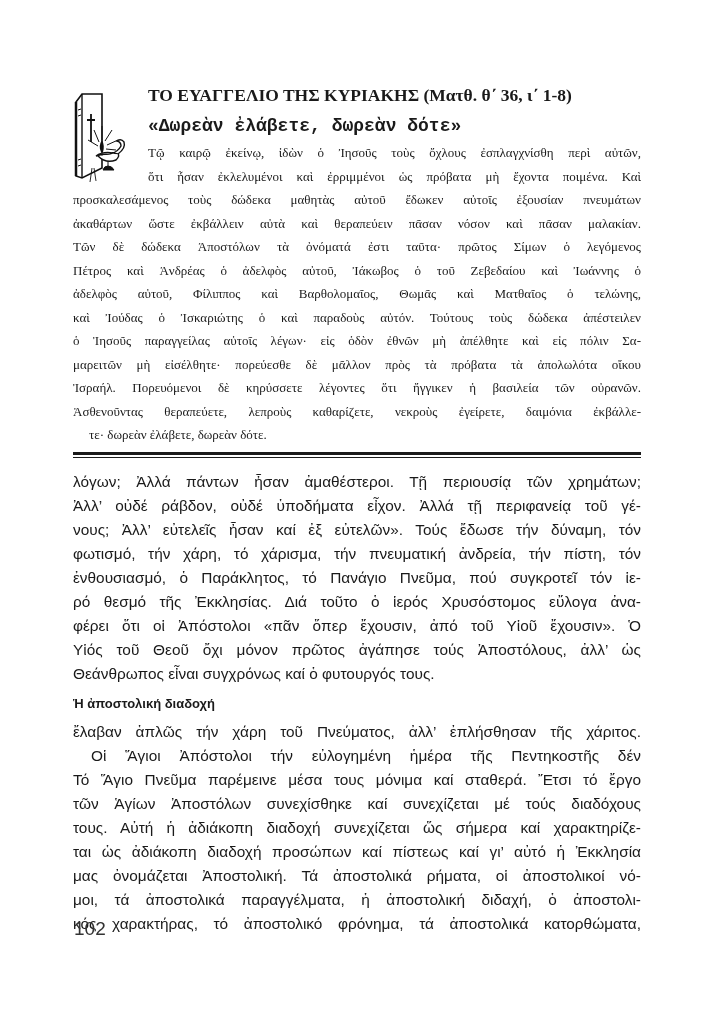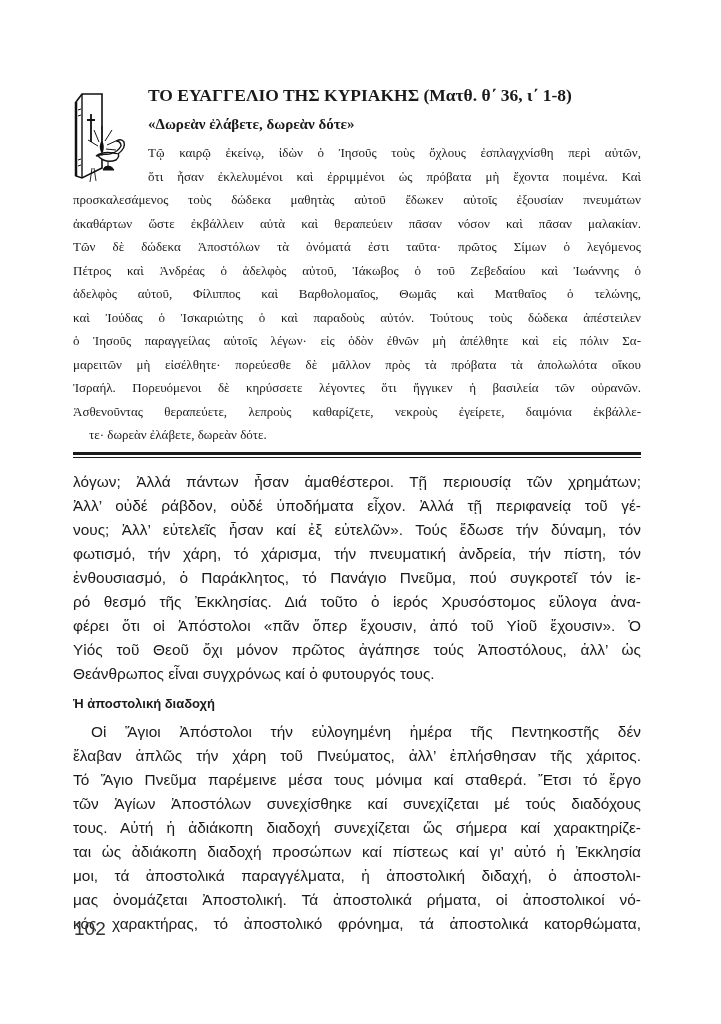--- a/index.html
+++ b/index.html
@@ -1,20 +1,20 @@
 <!DOCTYPE html>
 <html><head>
 <meta charset="utf-8">
 <style>
   html, body { margin: 0; padding: 0; background: #ffffff; }
   body { width: 721px; height: 1024px; position: relative; overflow: hidden; color: #1a1a1a; }
   .page { position: absolute; left: 0; top: 0; width: 721px; height: 834px; }
   .icon { position: absolute; left: 72px; top: 90px; width: 62px; height: 92px; }
   .title { position: absolute; left: 148px; top: 85px; font-family: "Liberation Serif", serif; font-weight: bold; font-size: 17.5px; white-space: nowrap; letter-spacing: 0px; }
-  .subtitle { position: absolute; left: 148px; top: 116px; font-family: Liberation Serif, serif; font-weight: bold; font-size: 15px; white-space: nowrap; }
+  .subtitle { position: absolute; left: 148px; top: 116px; font-family: Liberation Mono, monospace; font-weight: bold; font-size: 18px; white-space: nowrap; }
   .gospel { position: absolute; left: 73px; top: 141px; width: 568px; font-family: "Liberation Serif", serif; font-size: 13px; line-height: 23.5px; }
   .gospel .gl { display: block; white-space: nowrap; text-align: justify; text-align-last: justify; }
   .gospel .gl.indent { margin-left: 75px; }
   .gospel .gl.last { text-align-last: left; margin-left: 16px; }
   .rule { position: absolute; left: 73px; width: 568px; top: 452px; }
   .rule .thick { height: 3px; background: #1a1a1a; }
   .rule .thin { height: 1px; background: #1a1a1a; margin-top: 2px; }
   .body { position: absolute; left: 73px; top: 470px; width: 568px; font-family: "Liberation Sans", sans-serif; font-size: 15.4px; line-height: 24px; }
   .body .bl { display: block; white-space: nowrap; text-align: justify; text-align-last: justify; }
   .body .bl.last { text-align-last: left; }
@@ -79,25 +79,25 @@
     <span class="bl">νους; Ἀλλ’ εὐτελεῖς ἦσαν καί ἐξ εὐτελῶν». Τούς ἔδωσε τήν δύναμη, τόν</span>
     <span class="bl">φωτισμό, τήν χάρη, τό χάρισμα, τήν πνευματική ἀνδρεία, τήν πίστη, τόν</span>
     <span class="bl">ἐνθουσιασμό, ὁ Παράκλητος, τό Πανάγιο Πνεῦμα, πού συγκροτεῖ τόν ἱε-</span>
     <span class="bl">ρό θεσμό τῆς Ἐκκλησίας. Διά τοῦτο ὁ ἱερός Χρυσόστομος εὔλογα ἀνα-</span>
     <span class="bl">φέρει ὅτι οἱ Ἀπόστολοι «πᾶν ὅπερ ἔχουσιν, ἀπό τοῦ Υἱοῦ ἔχουσιν». Ὁ</span>
     <span class="bl">Υἱός τοῦ Θεοῦ ὄχι μόνον πρῶτος ἀγάπησε τούς Ἀποστόλους, ἀλλ’ ὡς</span>
     <span class="bl last">Θεάνθρωπος εἶναι συγχρόνως καί ὁ φυτουργός τους.</span>
 
     <span class="heading">Ἡ ἀποστολική διαδοχή</span>
 
+    <span class="bl">ἔλαβαν ἁπλῶς τήν χάρη τοῦ Πνεύματος, ἀλλ’ ἐπλήσθησαν τῆς χάριτος.</span>
     <span class="bl indent">Οἱ Ἅγιοι Ἀπόστολοι τήν εὐλογημένη ἡμέρα τῆς Πεντηκοστῆς δέν</span>
-    <span class="bl">ἔλαβαν ἁπλῶς τήν χάρη τοῦ Πνεύματος, ἀλλ’ ἐπλήσθησαν τῆς χάριτος.</span>
     <span class="bl">Τό Ἅγιο Πνεῦμα παρέμεινε μέσα τους μόνιμα καί σταθερά. Ἔτσι τό ἔργο</span>
     <span class="bl">τῶν Ἁγίων Ἀποστόλων συνεχίσθηκε καί συνεχίζεται μέ τούς διαδόχους</span>
     <span class="bl">τους. Αὐτή ἡ ἀδιάκοπη διαδοχή συνεχίζεται ὥς σήμερα καί χαρακτηρίζε-</span>
     <span class="bl">ται ὡς ἀδιάκοπη διαδοχή προσώπων καί πίστεως καί γι’ αὐτό ἡ Ἐκκλησία</span>
+    <span class="bl">μας ὀνομάζεται Ἀποστολική. Τά ἀποστολικά ρήματα, οἱ ἀποστολικοί νό-</span>
     <span class="bl">μοι, τά ἀποστολικά παραγγέλματα, ἡ ἀποστολική διδαχή, ὁ ἀποστολι-</span>
-    <span class="bl">μας ὀνομάζεται Ἀποστολική. Τά ἀποστολικά ρήματα, οἱ ἀποστολικοί νό-</span>
     <span class="bl">κός χαρακτήρας, τό ἀποστολικό φρόνημα, τά ἀποστολικά κατορθώματα,</span>
   </div>
 
   <div class="pagenum">102</div>
 </div>
 
 </body></html>

